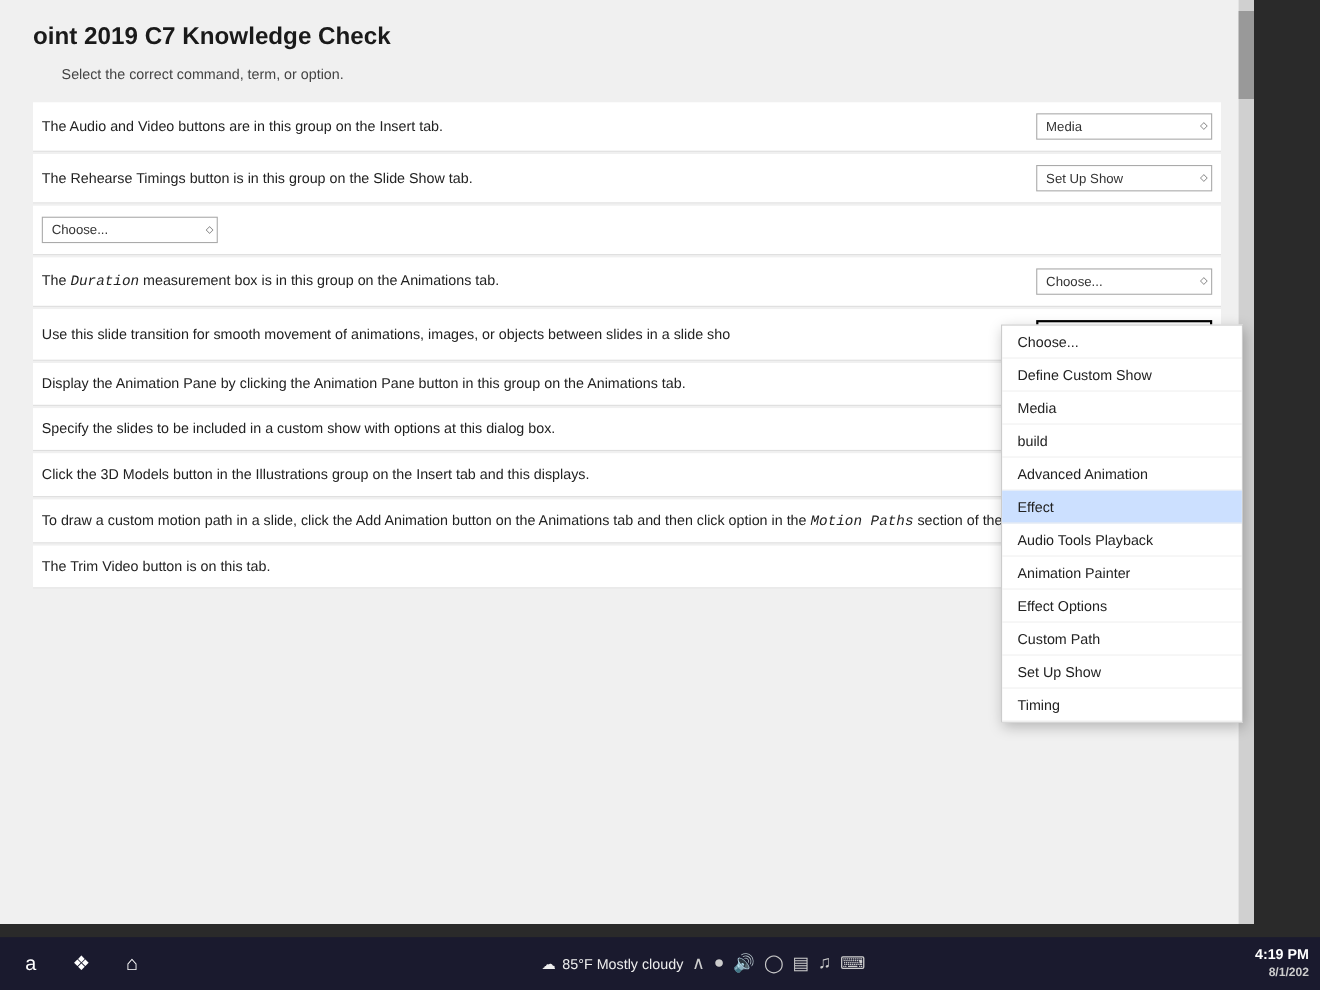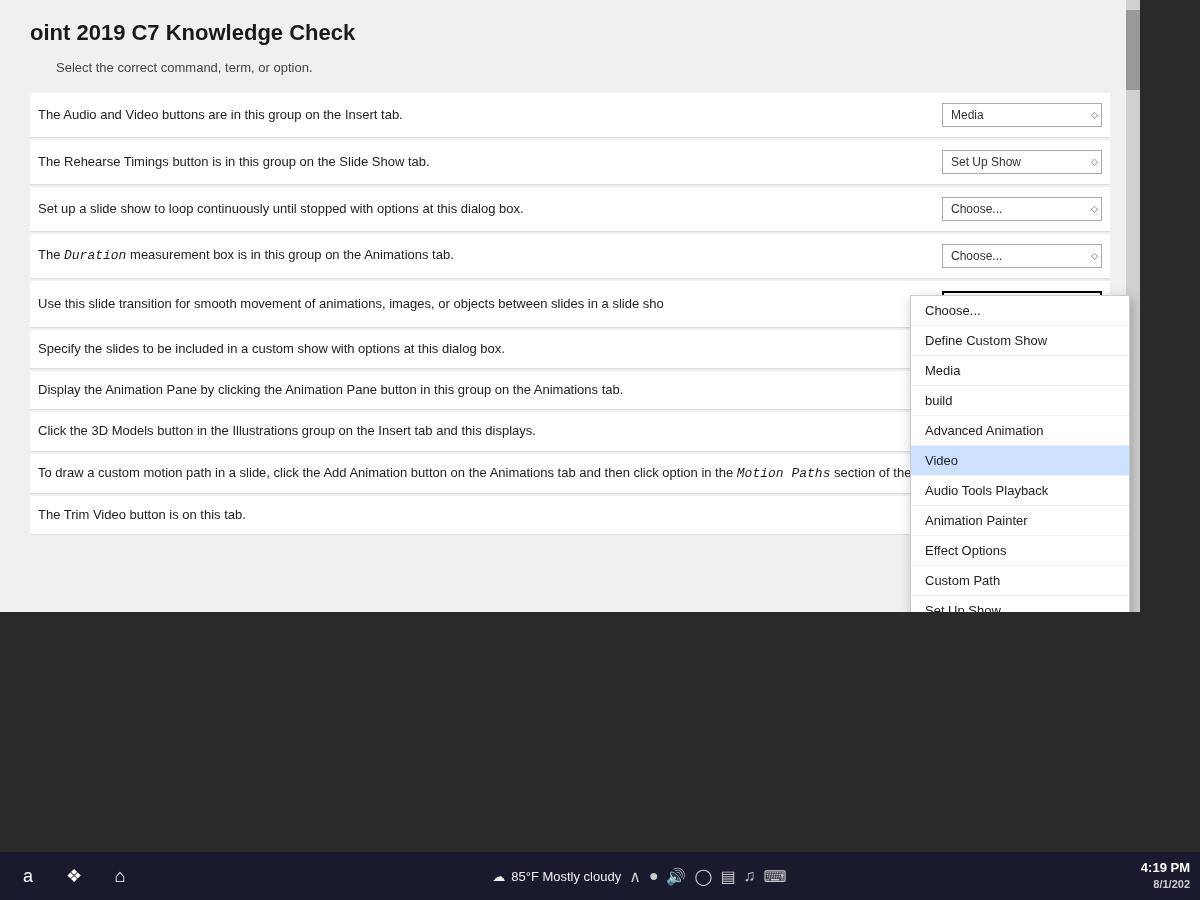--- a/index.html
+++ b/index.html
@@ -9,21 +9,21 @@
       width: 1200px;
       height: 900px;
       overflow: hidden;
       position: relative;
     }
 
     .main-content {
       position: absolute;
       top: 0; left: 0;
       width: 1140px;
-      height: 612px;
+      height: 840px;
       background: #f0f0f0;
       padding: 20px 30px;
       overflow: hidden;
     }
 
     .page-title {
       font-size: 22px;
       font-weight: 600;
       color: #1a1a1a;
       margin-bottom: 14px;
@@ -239,21 +239,20 @@
     <div class="question-row">
       <span class="question-text">The Rehearse Timings button is in this group on the Slide Show tab.</span>
       <div class="select-wrapper">
         <select class="answer-select">
           <option>Set Up Show</option>
         </select>
       </div>
     </div>
 
     <div class="question-row">
-      <span class="question-text">Set up a slide show to loop continuously until stopped with options at this dialog box.</span>
       <div class="select-wrapper">
         <select class="answer-select">
           <option>Choose...</option>
         </select>
       </div>
     </div>
 
     <div class="question-row">
       <span class="question-text">The <em>Duration</em> measurement box is in this group on the Animations tab.</span>
       <div class="select-wrapper">
@@ -262,25 +261,25 @@
         </select>
       </div>
     </div>
 
     <div class="question-row">
       <span class="question-text">Use this slide transition for smooth movement of animations, images, or objects between slides in a slide sho</span>
       <span class="answer-box">Choose...</span>
     </div>
 
     <div class="question-row">
+      <span class="question-text">Display the Animation Pane by clicking the Animation Pane button in this group on the Animations tab.</span>
+    </div>
+
+    <div class="question-row">
       <span class="question-text">Specify the slides to be included in a custom show with options at this dialog box.</span>
-    </div>
-
-    <div class="question-row">
-      <span class="question-text">Display the Animation Pane by clicking the Animation Pane button in this group on the Animations tab.</span>
     </div>
 
     <div class="question-row">
       <span class="question-text">Click the 3D Models button in the Illustrations group on the Insert tab and this displays.</span>
     </div>
 
     <div class="question-row">
       <span class="question-text">To draw a custom motion path in a slide, click the Add Animation button on the Animations tab and then click option in the <em>Motion Paths</em> section of the drop-down gallery.</span>
     </div>
 
@@ -290,21 +289,21 @@
     </div>
 
   </div>
 
   <div class="dropdown-overlay">
     <div class="dropdown-item">Choose...</div>
     <div class="dropdown-item">Define Custom Show</div>
     <div class="dropdown-item">Media</div>
     <div class="dropdown-item">build</div>
     <div class="dropdown-item">Advanced Animation</div>
-    <div class="dropdown-item highlighted">Video</div>
+    <div class="dropdown-item highlighted">Effect</div>
     <div class="dropdown-item">Audio Tools Playback</div>
     <div class="dropdown-item">Animation Painter</div>
     <div class="dropdown-item">Effect Options</div>
     <div class="dropdown-item">Custom Path</div>
     <div class="dropdown-item">Set Up Show</div>
     <div class="dropdown-item">Timing</div>
   </div>
 
   <div class="scrollbar-area">
     <div class="scrollbar-thumb"></div>

